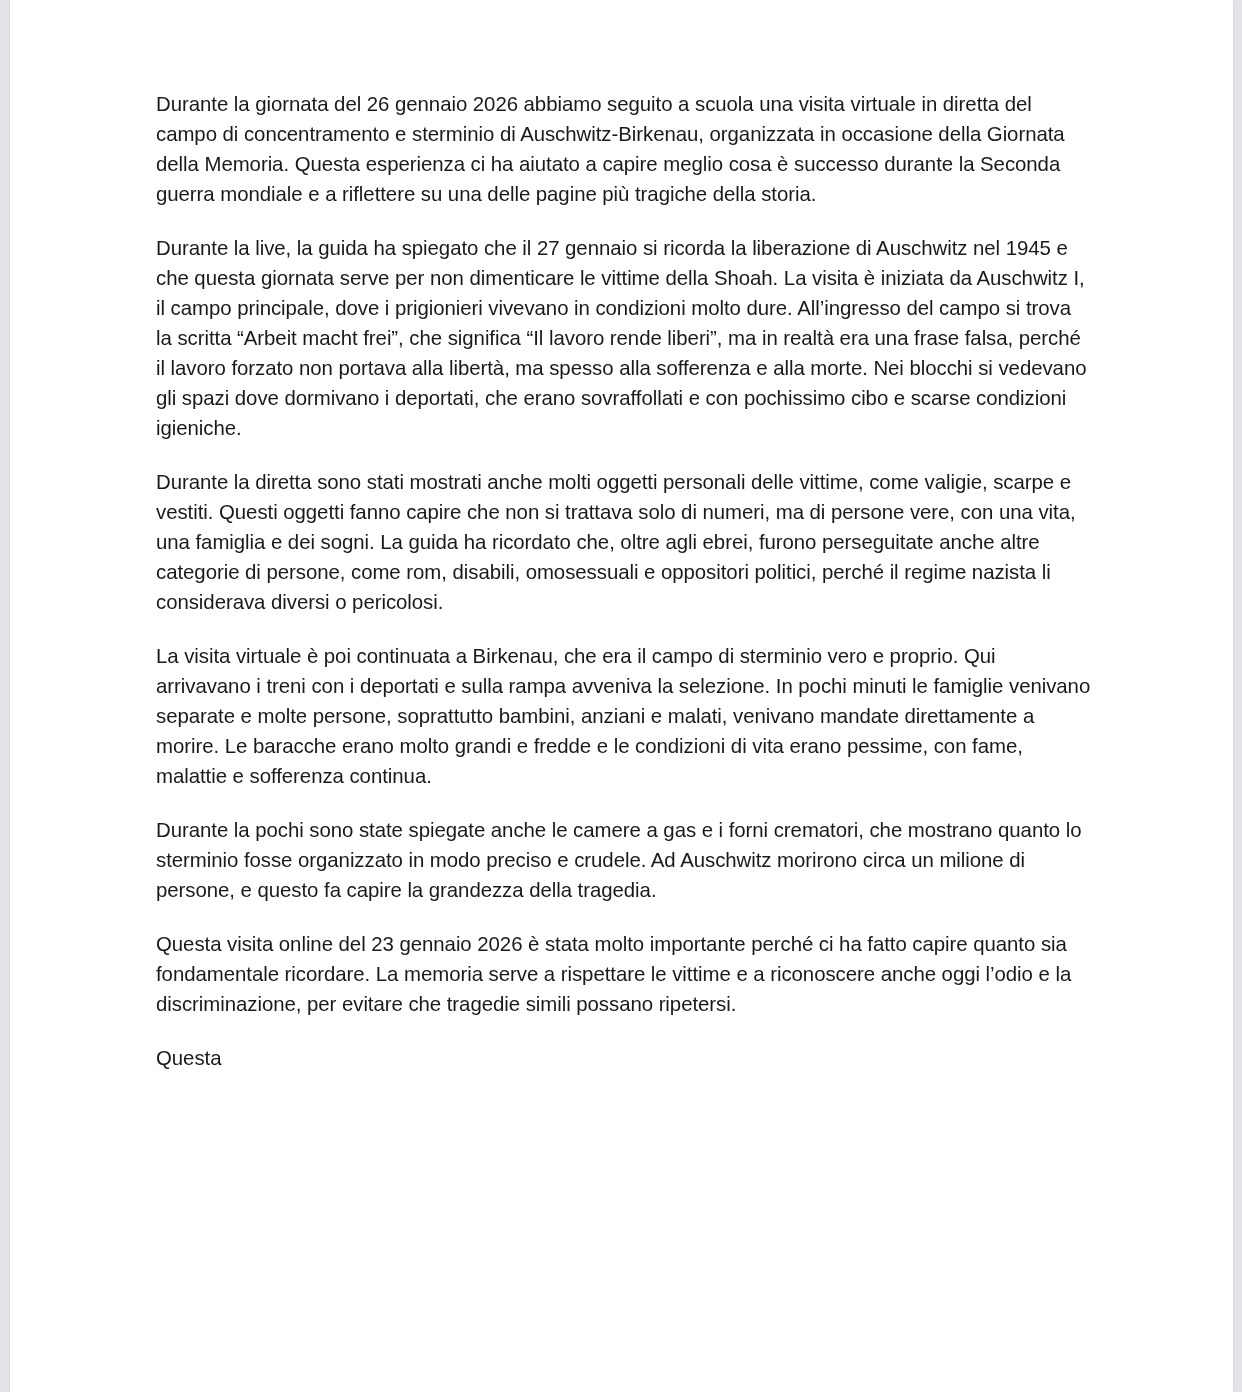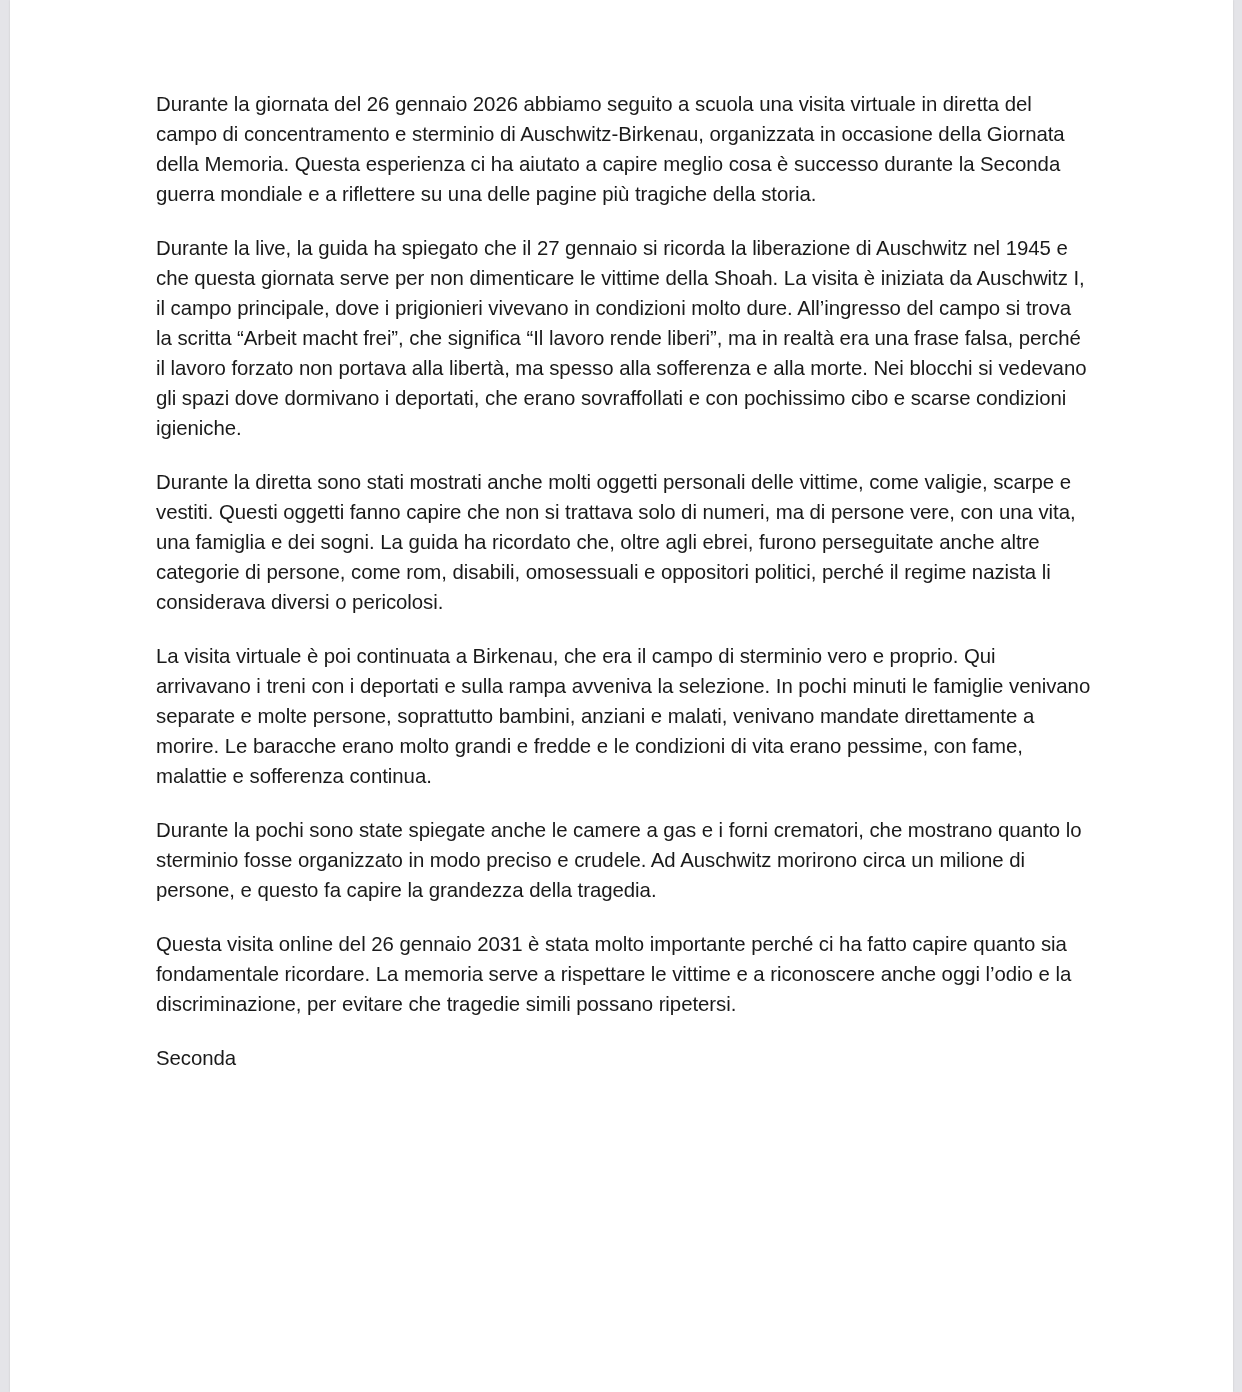--- a/index.html
+++ b/index.html
@@ -48,17 +48,17 @@
 <body>
 
 <div class="viewer">
   <div class="page">
     <div class="content">
       <p>Durante la giornata del 26 gennaio 2026 abbiamo seguito a scuola una visita virtuale in diretta del campo di concentramento e sterminio di Auschwitz-Birkenau, organizzata in occasione della Giornata della Memoria. Questa esperienza ci ha aiutato a capire meglio cosa è successo durante la Seconda guerra mondiale e a riflettere su una delle pagine più tragiche della storia.</p>
       <p>Durante la live, la guida ha spiegato che il 27 gennaio si ricorda la liberazione di Auschwitz nel 1945 e che questa giornata serve per non dimenticare le vittime della Shoah. La visita è iniziata da Auschwitz I, il campo principale, dove i prigionieri vivevano in condizioni molto dure. All’ingresso del campo si trova la scritta “Arbeit macht frei”, che significa “Il lavoro rende liberi”, ma in realtà era una frase falsa, perché il lavoro forzato non portava alla libertà, ma spesso alla sofferenza e alla morte. Nei blocchi si vedevano gli spazi dove dormivano i deportati, che erano sovraffollati e con pochissimo cibo e scarse condizioni igieniche.</p>
       <p>Durante la diretta sono stati mostrati anche molti oggetti personali delle vittime, come valigie, scarpe e vestiti. Questi oggetti fanno capire che non si trattava solo di numeri, ma di persone vere, con una vita, una famiglia e dei sogni. La guida ha ricordato che, oltre agli ebrei, furono perseguitate anche altre categorie di persone, come rom, disabili, omosessuali e oppositori politici, perché il regime nazista li considerava diversi o pericolosi.</p>
       <p>La visita virtuale è poi continuata a Birkenau, che era il campo di sterminio vero e proprio. Qui arrivavano i treni con i deportati e sulla rampa avveniva la selezione. In pochi minuti le famiglie venivano separate e molte persone, soprattutto bambini, anziani e malati, venivano mandate direttamente a morire. Le baracche erano molto grandi e fredde e le condizioni di vita erano pessime, con fame, malattie e sofferenza continua.</p>
       <p>Durante la pochi sono state spiegate anche le camere a gas e i forni crematori, che mostrano quanto lo sterminio fosse organizzato in modo preciso e crudele. Ad Auschwitz morirono circa un milione di persone, e questo fa capire la grandezza della tragedia.</p>
-      <p>Questa visita online del 26 gennaio 2031 è stata molto importante perché ci ha fatto capire quanto sia fondamentale ricordare. La memoria serve a rispettare le vittime e a riconoscere anche oggi l’odio e la discriminazione, per evitare che tragedie simili possano ripetersi.</p>
-      <p class="signature">Seconda</p>
+      <p>Questa visita online del 23 gennaio 2026 è stata molto importante perché ci ha fatto capire quanto sia fondamentale ricordare. La memoria serve a rispettare le vittime e a riconoscere anche oggi l’odio e la discriminazione, per evitare che tragedie simili possano ripetersi.</p>
+      <p class="signature">Questa</p>
     </div>
   </div>
 </div>
 
 </body></html>

